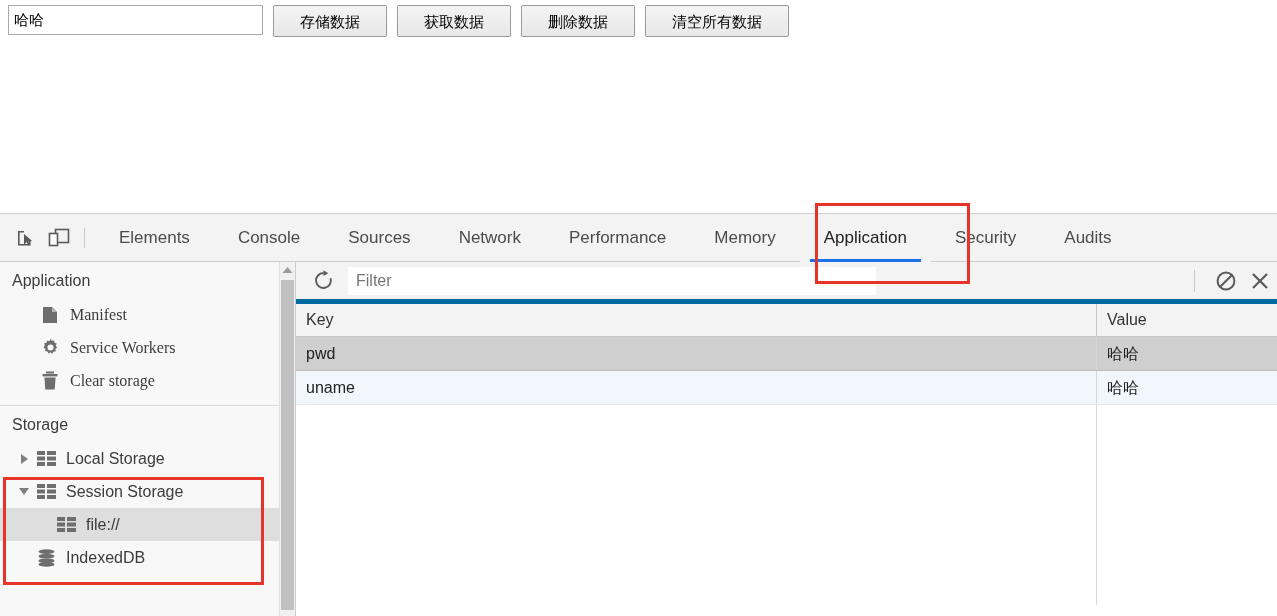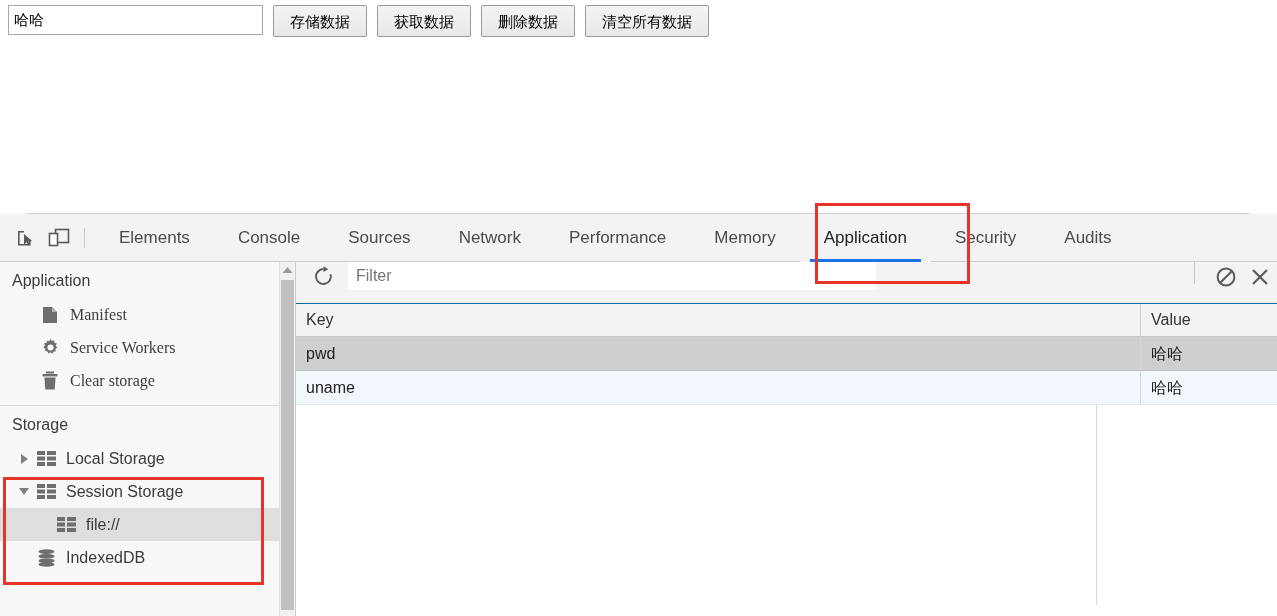--- a/index.html
+++ b/index.html
@@ -27,38 +27,37 @@
     font-size: 15px;
     color: #000;
     border: 1px solid #a9a9a9;
     background: #fff;
     outline: none;
     border-radius: 0;
   }
   .page-btn {
     height: 32px;
     margin-left: 10px;
-    padding: 3px 16px;
+    padding: 3px 26px;
     font-family: "Liberation Sans", sans-serif;
     font-size: 15px;
     color: #000;
     background: #efefef;
     background: linear-gradient(#f4f4f4, #e8e8e8);
     border: 1px solid #9a9a9a;
     border-radius: 2px;
     cursor: default;
     line-height: 1;
   }
 
   
   #devtools {
     position: absolute; left: 0; top: 213px; width: 1277px; height: 403px;
     background: #ffffff;
     border-top: 1px solid #cdcdcd;
-    border-radius: 32px;
   }
 
   
   #tabstrip {
     position: relative;
     height: 48px;
     background: #f3f3f3;
     border-bottom: 1px solid #cdcdcd;
     display: flex;
     align-items: center;
@@ -167,24 +166,24 @@
   }
 
   
   #main {
     position: relative;
     flex: 1 1 auto;
     background: #ffffff;
     overflow: hidden;
   }
   #filter-bar {
-    display: flex; align-items: flex-start;
+    display: flex; align-items: center;
     height: 42px;
     background: #f3f3f3;
-    border-bottom: 1px solid #0369a1;
+    border-bottom: 5px solid #0369a1;
     padding-left: 12px;
   }
   #refresh-btn {
     width: 30px; height: 28px;
     display: flex; align-items: center; justify-content: center;
     cursor: default;
   }
   #filter-input {
     flex: 1 1 auto;
     height: 28px;
@@ -205,21 +204,20 @@
 
   
   #table { position: relative; }
   .trow {
     display: flex;
     height: 34px;
     align-items: center;
     font-size: 16px;
     color: #222;
     border-bottom: 1px solid #e8e8e8;
-    gap: 44px;
   }
   #table-head {
     background: #f3f3f3;
     color: #333;
     border-bottom: 1px solid #c9c9c9;
     height: 33px;
   }
   .tcell { padding-left: 10px; line-height: 1; overflow: hidden; white-space: nowrap; }
   .tcell.key { flex: 0 0 800px; }
   .tcell.val { flex: 1 1 auto; border-left: 1px solid #d8d8d8; height: 100%; display: flex; align-items: center; }

